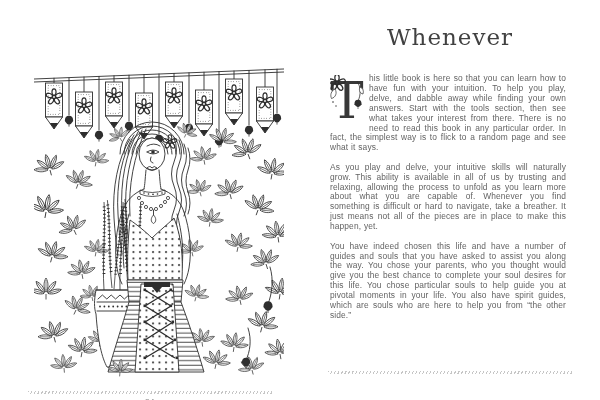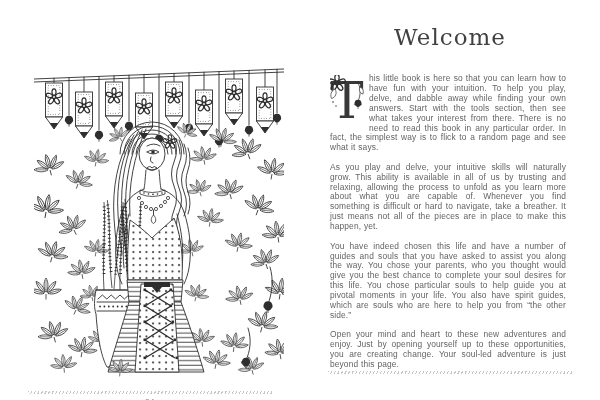--- a/index.html
+++ b/index.html
@@ -305,38 +305,37 @@
         <use href="#fan" transform="translate(86,96) rotate(-30) scale(0.7)"></use>
       </g>
     </svg>
 
     <div class="footer-rule"></div>
     <div class="page-num">24</div>
   </div>
 
   <div class="page page-right">
 
-    <div class="page-title">Welcome</div>
+    <div class="page-title">Whenever</div>
 
     <div class="text-block">
       <p>
         <span class="dropcap-box">
           <svg width="35" height="51" viewBox="0 0 35 51">
             <text x="17" y="43" text-anchor="middle" font-family="DejaVu Serif, serif" font-size="50" fill="#383838">T</text>
             <use href="#flw" transform="translate(7,8) scale(1.8)"></use>
             <path d="M5,14 C1,16 0,20 1.5,23.5 C5.5,22.5 7.5,18 5,14 Z" fill="#ffffff" stroke="#2e2e2e" stroke-width="0.7"></path>
             <path d="M27,6 C31,12 31,20 28,26" fill="none" stroke="#2e2e2e" stroke-width="0.8"></path>
             <use href="#bell" transform="translate(28,30) scale(0.85)"></use>
             <path d="M30,12 C33,13 34,16 33,19 C30,18.5 28.5,15 30,12 Z" fill="#ffffff" stroke="#2e2e2e" stroke-width="0.7"></path>
             <circle cx="3" cy="27" r="0.8" fill="#2e2e2e"></circle>
             <circle cx="6" cy="31" r="0.7" fill="#2e2e2e"></circle>
           </svg>
         </span><span>his little book is here so that you can learn how to have fun with your intuition. To help you play, delve, and dabble away while finding your own answers. Start with the tools section, then see what takes your interest from there. There is no need to read this book in any particular order. In fact, the simplest way is to flick to a random page and see what it says.</span>
       </p>
       <p>As you play and delve, your intuitive skills will naturally grow. This ability is available in all of us by trusting and relaxing, allowing the process to unfold as you learn more about what you are capable of. Whenever you find something is difficult or hard to navigate, take a breather. It just means not all of the pieces are in place to make this happen, yet.</p>
       <p>You have indeed chosen this life and have a number of guides and souls that you have asked to assist you along the way. You chose your parents, who you thought would give you the best chance to complete your soul desires for this life. You chose particular souls to help guide you at pivotal moments in your life. You also have spirit guides, which are souls who are here to help you from “the other side.”</p>
-      <p>Open your mind and heart to these new adventures and enjoy. Just by opening yourself up to these opportunities, you are creating change. Your soul-led adventure is just beyond this page.</p>
     </div>
 
     <div class="footer-rule"></div>
   </div>
 
 </div>
 
 </body></html>

